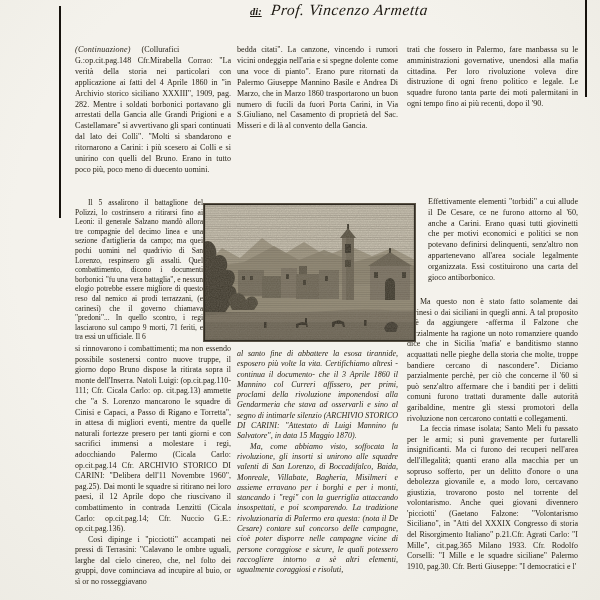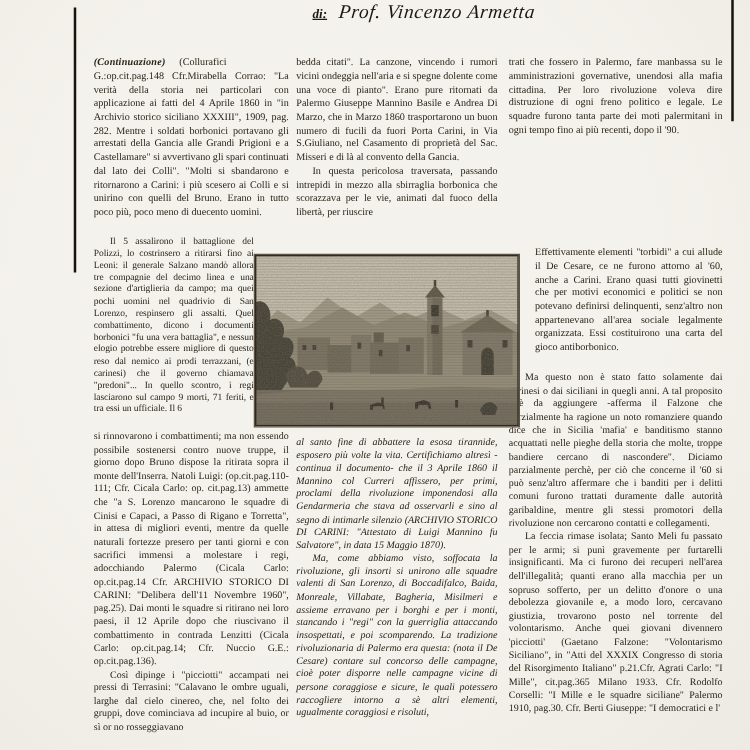--- a/index.html
+++ b/index.html
@@ -21,23 +21,23 @@
     color:#1d1912;white-space:nowrap;
   }
   .header .di{font-style:italic;font-weight:bold;font-size:10.5px;text-decoration:underline;}
   .header .author{
     font-style:italic;font-size:15.5px;letter-spacing:.6px;
     transform:skewX(-6deg);font-weight:500;
   }
   .seg{position:absolute;text-align:justify;color:#292419;}
   .seg p{margin:0;padding:0;}
   p.ind{text-indent:13px;}
-  .cont-label{font-weight:bold;font-style:italic;margin-right:11px;letter-spacing:.2px;}
+  .cont-label{font-weight:normal;font-style:italic;margin-right:11px;letter-spacing:.2px;}
   #c1a{left:75px;top:45px;width:156px;font-size:8.1px;line-height:10.9px;}
-  #c1b{left:75px;top:188px;width:128px;font-size:7.6px;line-height:9.6px;letter-spacing:-0.05px;}
+  #c1b{left:75px;top:198px;width:128px;font-size:7.6px;line-height:9.6px;letter-spacing:-0.05px;}
   #c1c{left:75px;top:344px;width:156px;font-size:8.0px;line-height:10.6px;}
   #c2a{left:237px;top:45px;width:161px;font-size:8.1px;line-height:10.9px;}
   #c2b{left:237px;top:349px;width:161px;font-size:8.0px;line-height:10.3px;font-style:italic;}
   #c3a{left:407px;top:45px;width:171px;font-size:8.1px;line-height:10.8px;}
   #c3b{left:428px;top:197px;width:150px;font-size:8.1px;line-height:10.8px;}
   #c3c{left:407px;top:297px;width:171px;font-size:8.0px;line-height:10.6px;}
   .print-caption{
     position:absolute;left:204px;top:193px;width:220px;text-align:right;
     font-size:7.6px;font-weight:bold;letter-spacing:.55px;color:#332f27;white-space:nowrap;
   }
@@ -66,21 +66,20 @@
   <div class="seg" id="c1b">
     <p class="ind">Il 5 assalirono il battaglione del Polizzi, lo costrinsero a ritirarsi fino ai Leoni: il generale Salzano mandò allora tre compagnie del decimo linea e una sezione d'artiglieria da campo; ma quei pochi uomini nel quadrivio di San Lorenzo, respinsero gli assalti. Quel combattimento, dicono i documenti borbonici "fu una vera battaglia", e nessun elogio potrebbe essere migliore di questo reso dal nemico ai prodi terrazzani, (e carinesi) che il governo chiamava "predoni"... In quello scontro, i regi lasciarono sul campo 9 morti, 71 feriti, e tra essi un ufficiale. Il 6</p>
   </div>
   <div class="seg" id="c1c">
     <p>si rinnovarono i combattimenti; ma non essendo possibile sostenersi contro nuove truppe, il giorno dopo Bruno dispose la ritirata sopra il monte dell'Inserra. Natoli Luigi: (op.cit.pag.110-111; Cfr. Cicala Carlo: op. cit.pag.13) ammette che "a S. Lorenzo mancarono le squadre di Cinisi e Capaci, a Passo di Rigano e Torretta", in attesa di migliori eventi, mentre da quelle naturali fortezze presero per tanti giorni e con sacrifici immensi a molestare i regi, adocchiando Palermo (Cicala Carlo: op.cit.pag.14 Cfr. ARCHIVIO STORICO DI CARINI: "Delibera dell'11 Novembre 1960", pag.25). Dai monti le squadre si ritirano nei loro paesi, il 12 Aprile dopo che riuscivano il combattimento in contrada Lenzitti (Cicala Carlo: op.cit.pag.14; Cfr. Nuccio G.E.: op.cit.pag.136).</p>
     <p class="ind">Così dipinge i "picciotti" accampati nei pressi di Terrasini: "Calavano le ombre uguali, larghe dal cielo cinereo, che, nel folto dei gruppi, dove cominciava ad incupire al buio, or sì or no rosseggiavano</p>
   </div>
 
   <div class="seg" id="c2a">
     <p>bedda citati". La canzone, vincendo i rumori vicini ondeggia nell'aria e si spegne dolente come una voce di pianto". Erano pure ritornati da Palermo Giuseppe Mannino Basile e Andrea Di Marzo, che in Marzo 1860 trasportarono un buon numero di fucili da fuori Porta Carini, in Via S.Giuliano, nel Casamento di proprietà del Sac. Misseri e di là al convento della Gancia.</p>
-    <p class="ind">In questa pericolosa traversata, passando intrepidi in mezzo alla sbirraglia borbonica che scorazzava per le vie, animati dal fuoco della libertà, per riuscire</p>
   </div>
   <div class="seg" id="c2b">
     <p>al santo fine di abbattere la esosa tirannide, esposero più volte la vita. Certifichiamo altresì -continua il documento- che il 3 Aprile 1860 il Mannino col Curreri affissero, per primi, proclami della rivoluzione imponendosi alla Gendarmeria che stava ad osservarli e sino al segno di intimarle silenzio (ARCHIVIO STORICO DI CARINI: "Attestato di Luigi Mannino fu Salvatore", in data 15 Maggio 1870).</p>
     <p class="ind">Ma, come abbiamo visto, soffocata la rivoluzione, gli insorti si unirono alle squadre valenti di San Lorenzo, di Boccadifalco, Baida, Monreale, Villabate, Bagheria, Misilmeri e assieme erravano per i borghi e per i monti, stancando i "regi" con la guerriglia attaccando insospettati, e poi scomparendo. La tradizione rivoluzionaria di Palermo era questa: (nota il De Cesare) contare sul concorso delle campagne, cioè poter disporre nelle campagne vicine di persone coraggiose e sicure, le quali potessero raccogliere intorno a sè altri elementi, ugualmente coraggiosi e risoluti,</p>
   </div>
 
   <div class="seg" id="c3a">
     <p>trati che fossero in Palermo, fare manbassa su le amministrazioni governative, unendosi alla mafia cittadina. Per loro rivoluzione voleva dire distruzione di ogni freno politico e legale. Le squadre furono tanta parte dei moti palermitani in ogni tempo fino ai più recenti, dopo il '90.</p>
   </div>
   <div class="seg" id="c3b">

